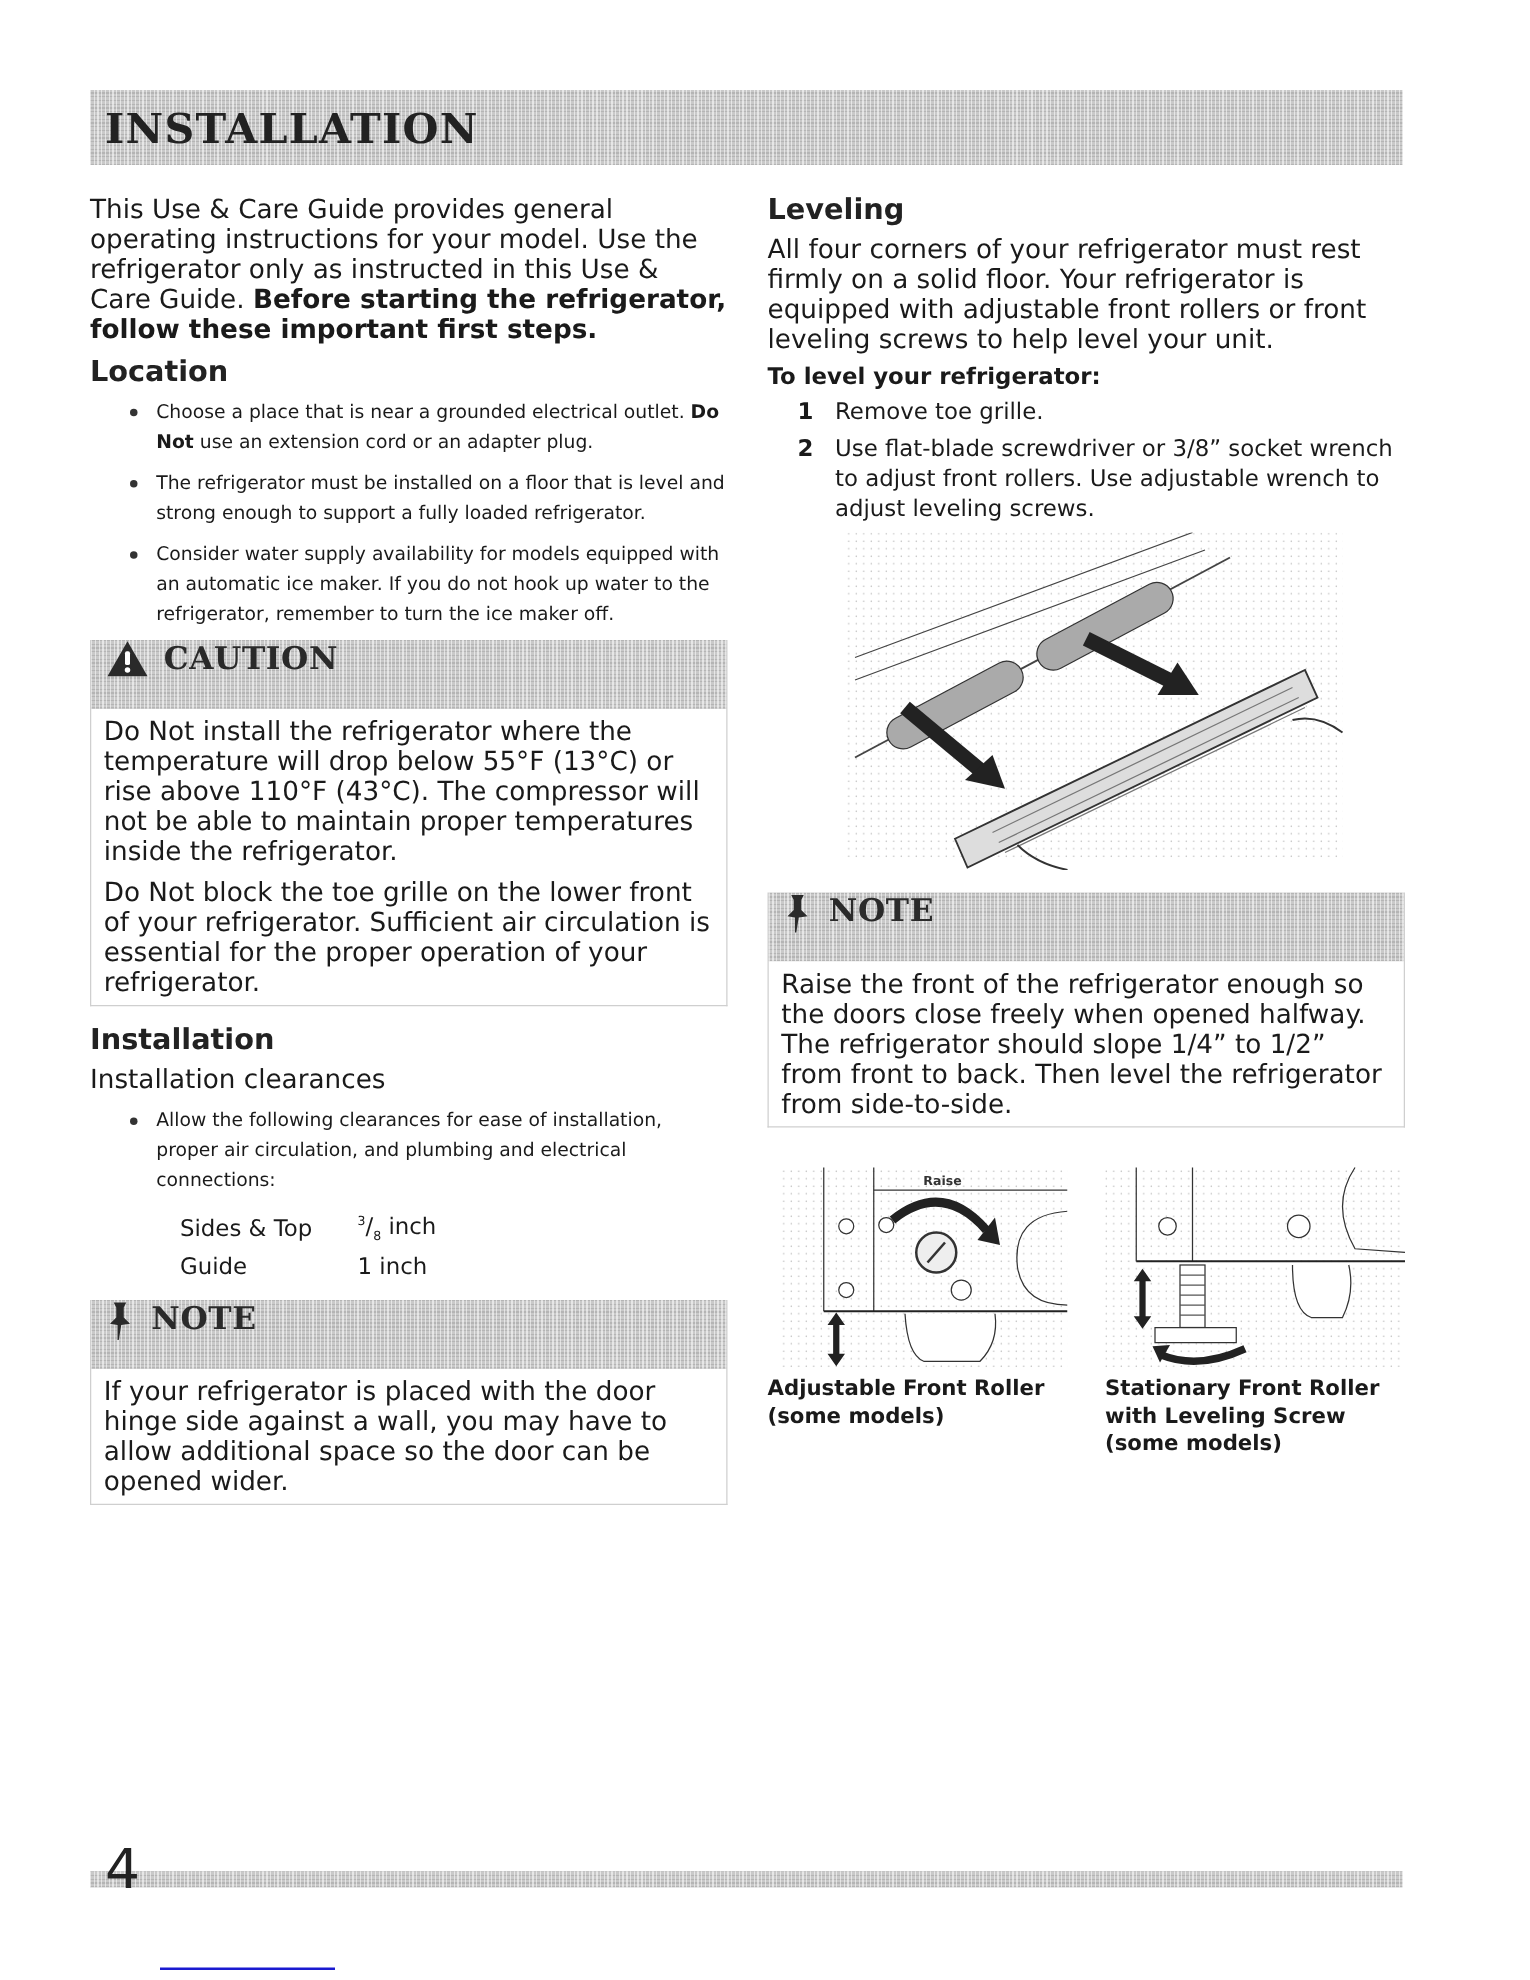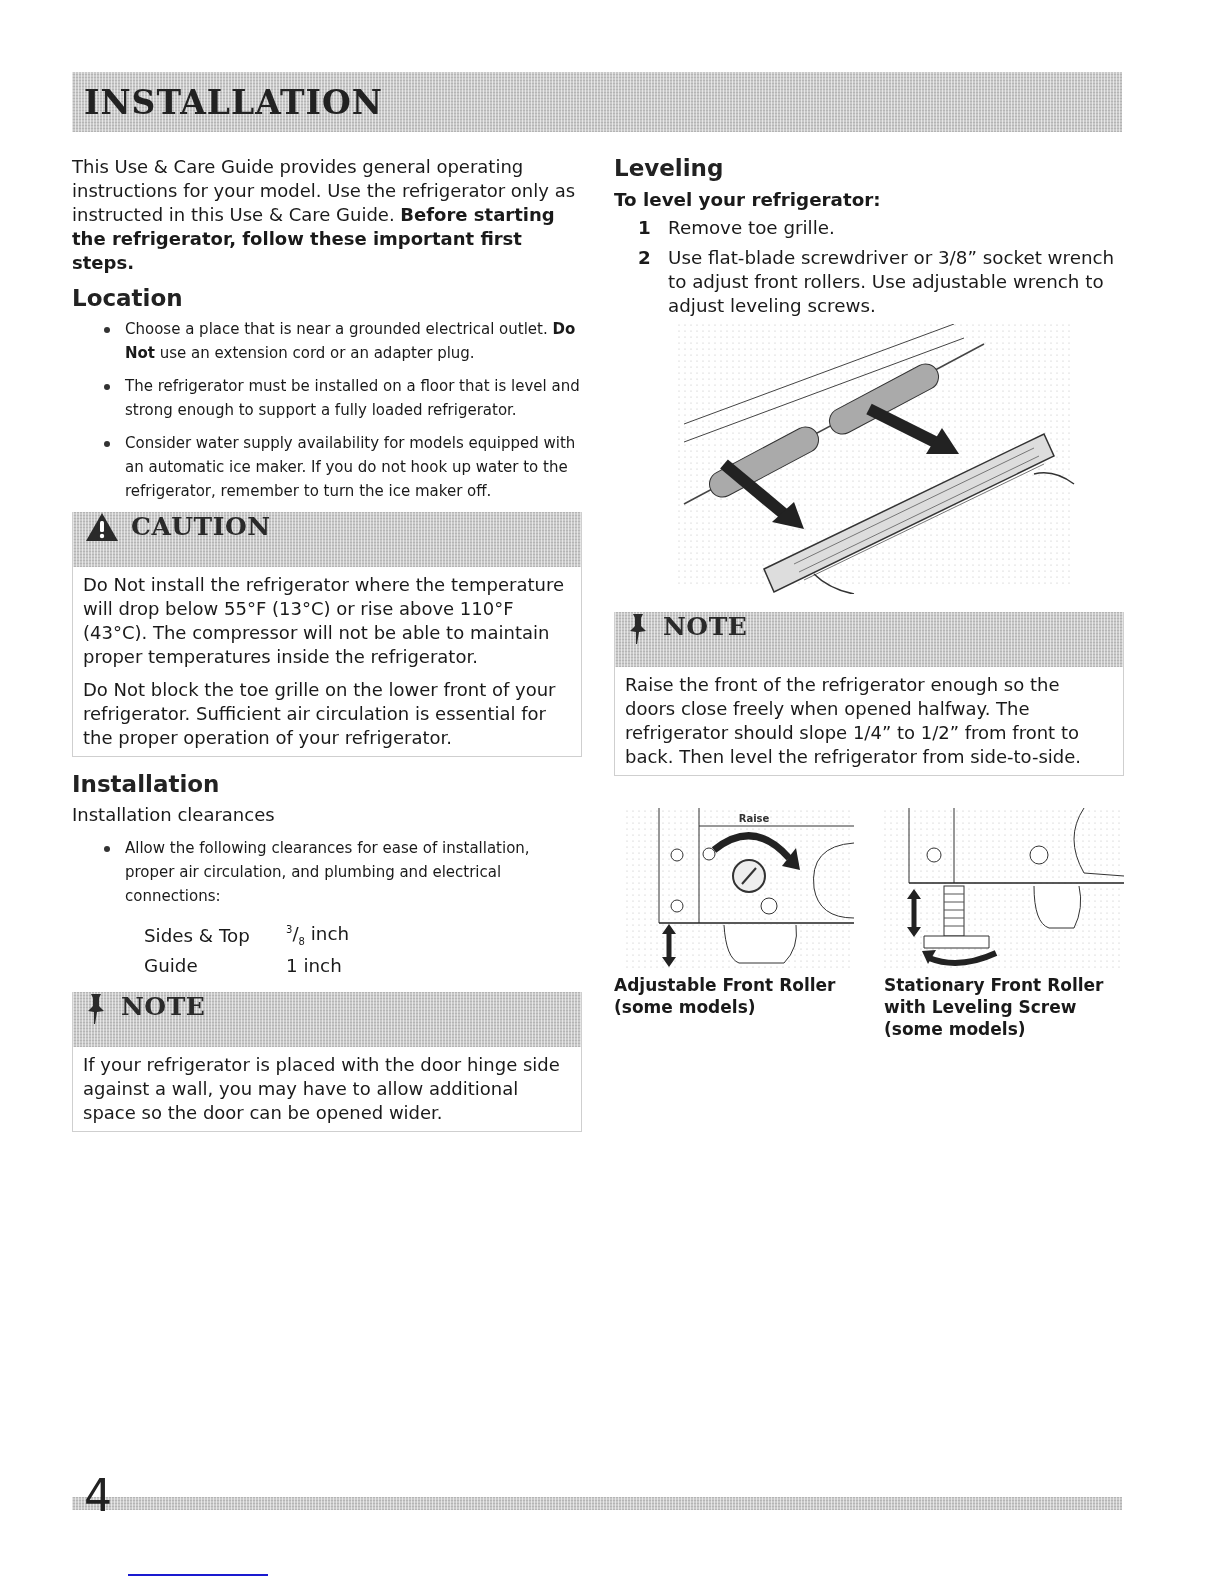--- a/index.html
+++ b/index.html
@@ -17,21 +17,21 @@
       position: absolute; left: 72px; top: 72px; width: 1050px; height: 60px;
       display: flex; align-items: center;
     }
     .title-band h1 {
       margin: 0 0 0 12px; font-family: "DejaVu Serif", serif; font-weight: bold;
       font-size: 33px; letter-spacing: 1px; color: #222;
     }
     .col { position: absolute; top: 155px; }
     .col-left { left: 72px; width: 510px; }
     .col-right { left: 614px; width: 510px; }
-    p { margin: 0; font-size: 18px; line-height: 24px; }
+    p { margin: 0; font-size: 21px; line-height: 24px; }
     h2 { margin: 10px 0 6px; font-size: 23px; font-weight: bold; color: #222; }
     h3 { margin: 8px 0 6px; font-size: 18.3px; font-weight: bold; }
     ul.bullets { margin: 0; padding: 0 0 0 53px; list-style: none; }
     ul.bullets li { position: relative; font-size: 15px; line-height: 24px; margin-bottom: 9px; }
     ul.bullets li::before {
       content: ""; position: absolute; left: -21px; top: 10px; width: 6px; height: 6px;
       border-radius: 50%; background: #333;
     }
     .box { border: 1px solid #cfcfcf; border-top: none; margin-top: 10px; }
     .box-head { height: 55px; display: flex; padding-left: 12px; }
@@ -122,20 +122,21 @@
       <span class="label">NOTE</span>
     </div>
     <div class="box-body">
       <p>If your refrigerator is placed with the door hinge side against a wall, you may have to allow additional space so the door can be opened wider.</p>
     </div>
   </div>
 </div>
 
 <div class="col col-right">
   <h2 style="margin-top:0;">Leveling</h2>
+  <p>All four corners of your refrigerator must rest firmly on a solid floor.  Your refrigerator is equipped with adjustable front rollers or front leveling screws to help level your unit.</p>
   <h3>To level your refrigerator:</h3>
   <ol class="steps">
     <li>
         <span class="num">1</span>
         <span>Remove toe grille.</span>
       </li>
     <li>
         <span class="num">2</span>
         <span>Use flat-blade screwdriver or 3/8” socket wrench to adjust front rollers.  Use adjustable wrench to adjust leveling screws.</span>
       </li>

